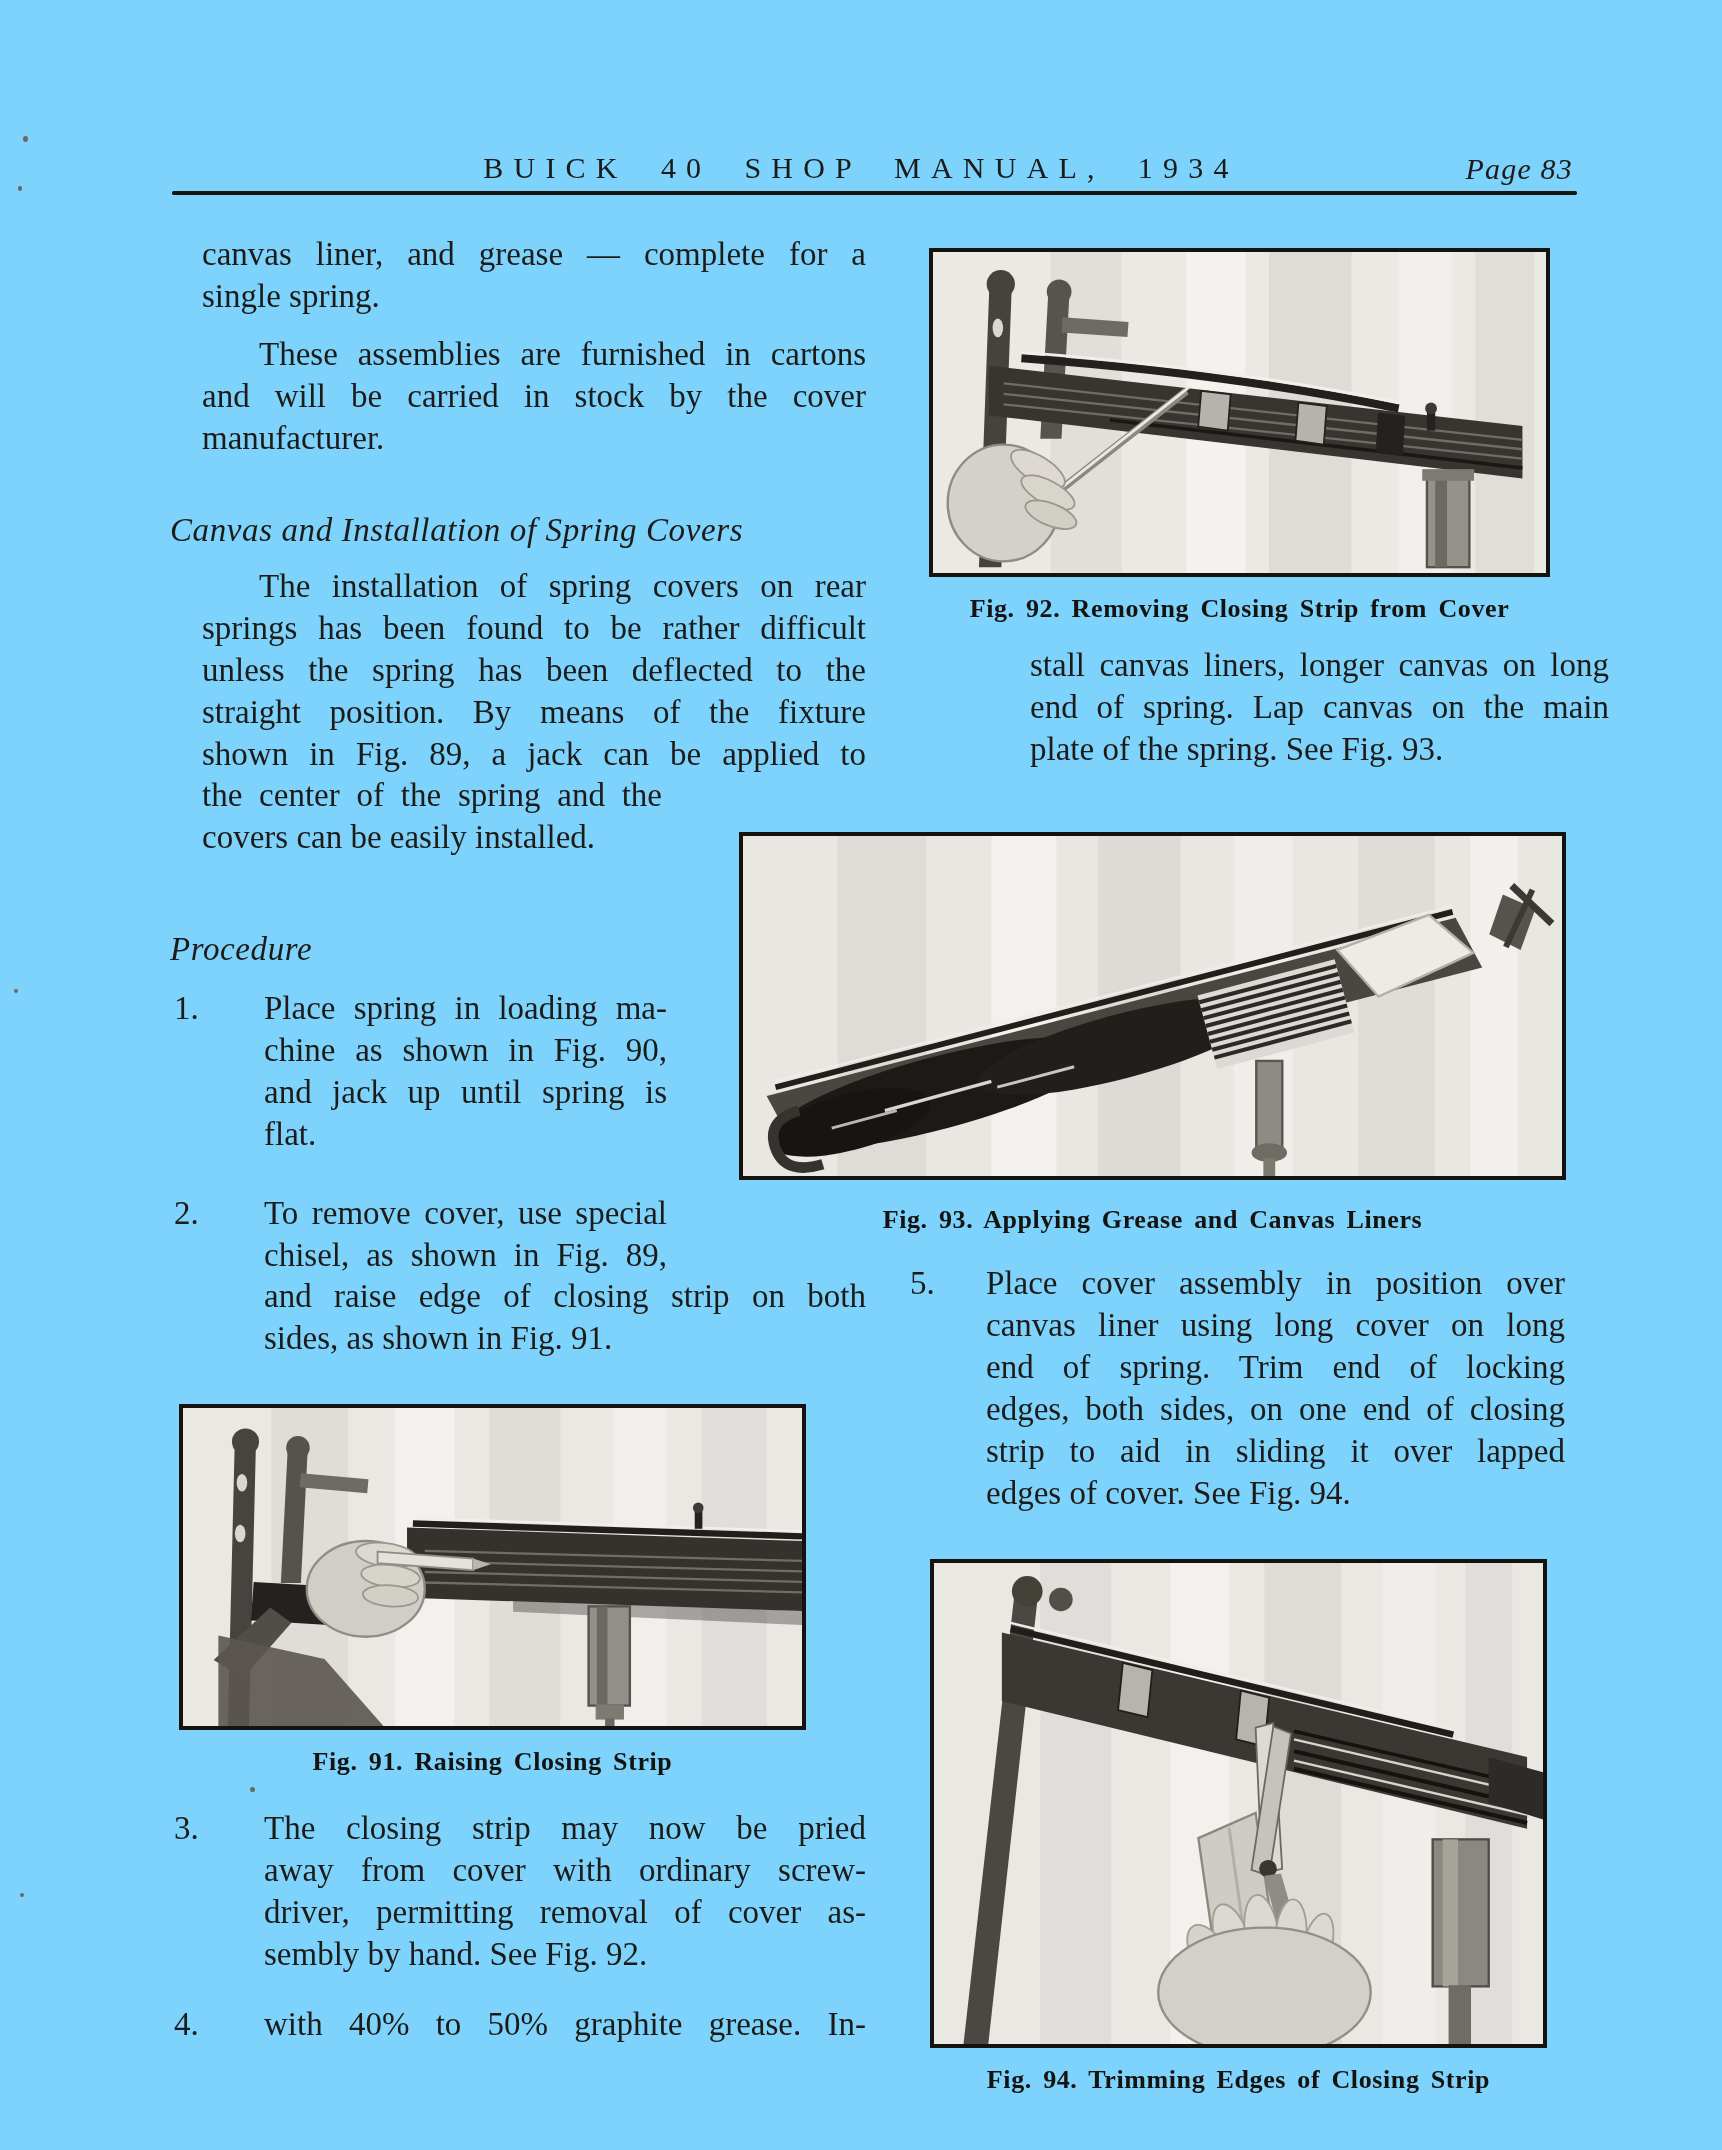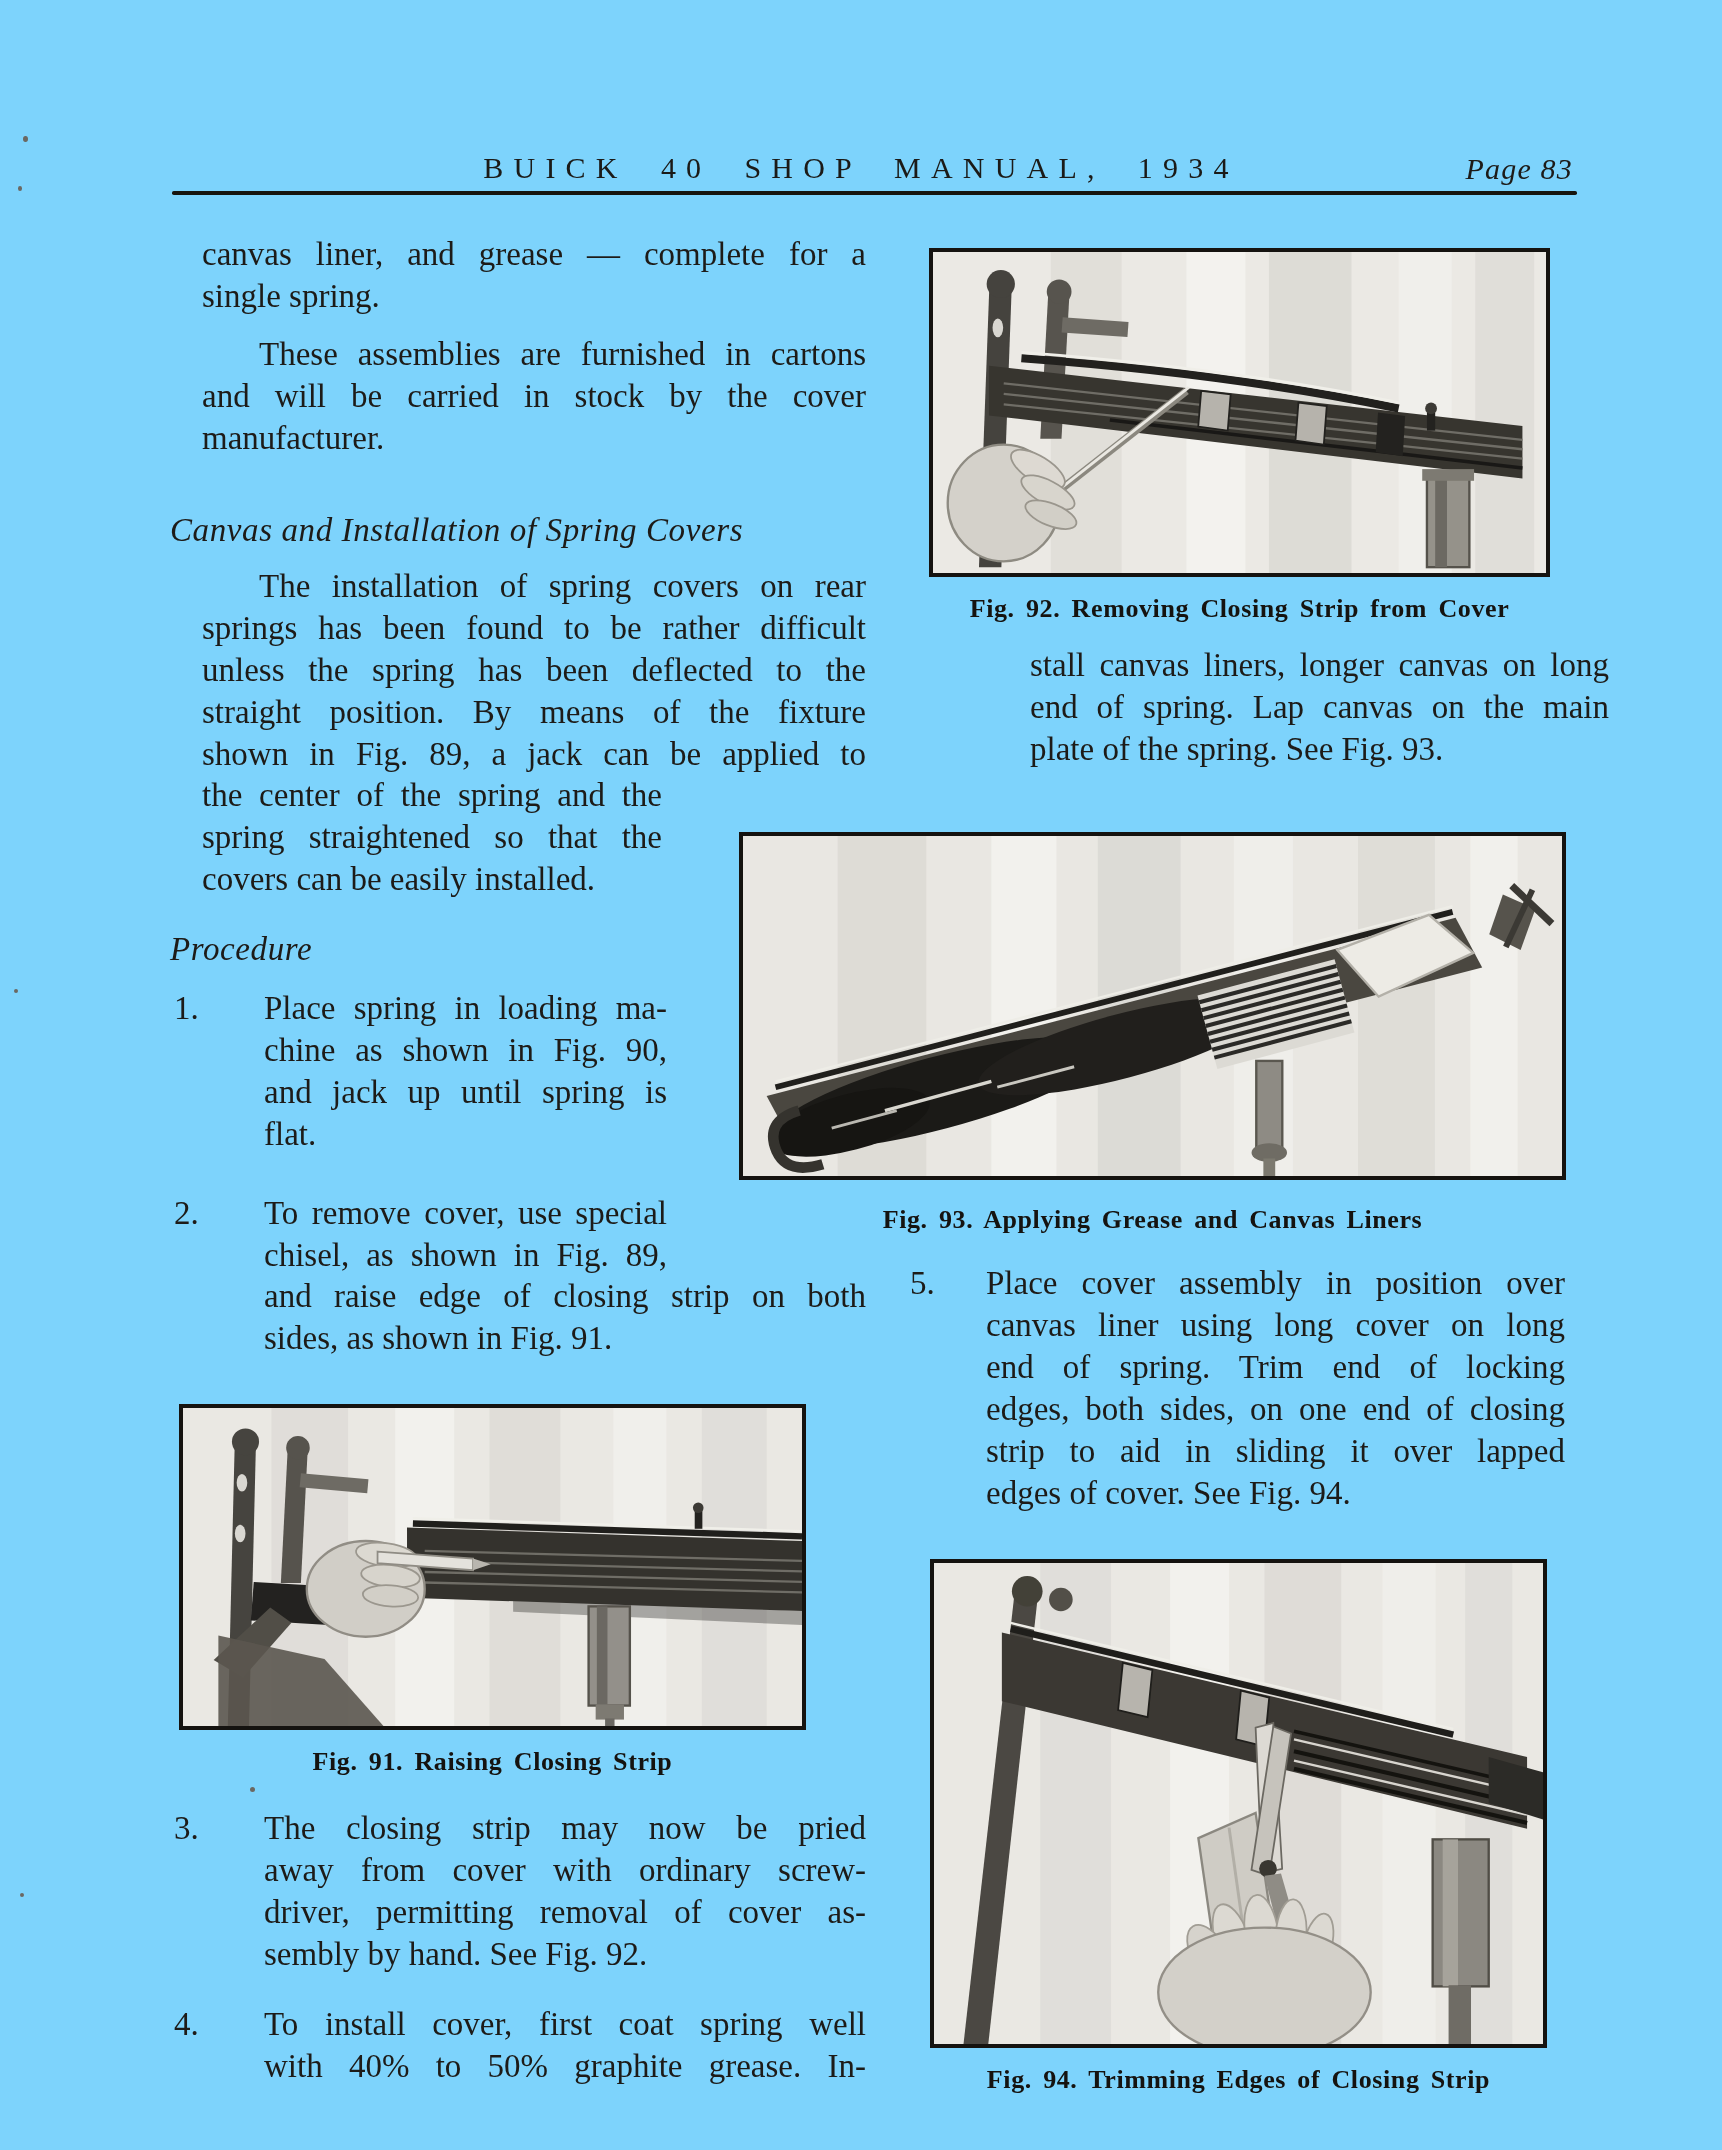--- a/index.html
+++ b/index.html
@@ -69,21 +69,20 @@
   <div class="tb fl-indent" style="left:170px;top:565px;width:696px;" data-justify="all">
       <div class="line">The installation of spring covers on rear</div>
       <div class="line">springs has been found to be rather difficult</div>
       <div class="line">unless the spring has been deflected to the</div>
       <div class="line">straight position.  By means of the fixture</div>
       <div class="line">shown in Fig. 89, a jack can be applied to</div>
     </div>
 
   <div class="tb" style="left:170px;top:774px;width:492px;" data-justify="except-last">
       <div class="line">the center of the spring and the</div>
-      <div class="line">spring straightened so that the</div>
       <div class="line">covers can be easily installed.</div>
     </div>
 
   <div class="hital" style="left:170px;top:928px;">Procedure</div>
 
   <div class="num" style="left:174px;top:987px;">1.</div>
   <div class="tb" style="left:232px;top:987px;width:435px;" data-justify="except-last">
       <div class="line">Place spring in loading ma-</div>
       <div class="line">chine as shown in Fig. 90,</div>
       <div class="line">and jack up until spring is</div>
@@ -146,21 +145,20 @@
   <div class="num" style="left:174px;top:1807px;">3.</div>
   <div class="tb" style="left:232px;top:1807px;width:634px;" data-justify="except-last">
       <div class="line">The closing strip may now be pried</div>
       <div class="line">away from cover with ordinary screw-</div>
       <div class="line">driver, permitting removal of cover as-</div>
       <div class="line">sembly by hand.  See Fig. 92.</div>
     </div>
 
   <div class="num" style="left:174px;top:2003px;">4.</div>
   <div class="tb" style="left:232px;top:2003px;width:634px;" data-justify="all">
-      <div class="line">To install cover, first coat spring well</div>
       <div class="line">with 40% to 50% graphite grease.  In-</div>
     </div>
 
   <figure class="fig" style="left:929px;top:248px;width:621px;height:329px;">
     <svg viewBox="0 0 1040 550" preserveAspectRatio="none">
       <rect width="1040" height="550" fill="#ebe9e4"></rect>
       <rect x="200" width="120" height="550" fill="#dddbd6" opacity="0.75"></rect>
       <rect x="430" width="100" height="550" fill="#f3f2ee"></rect>
       <rect x="570" width="140" height="550" fill="#d7d5d0" opacity="0.7"></rect>
       <rect x="790" width="90" height="550" fill="#f0efeb"></rect>

